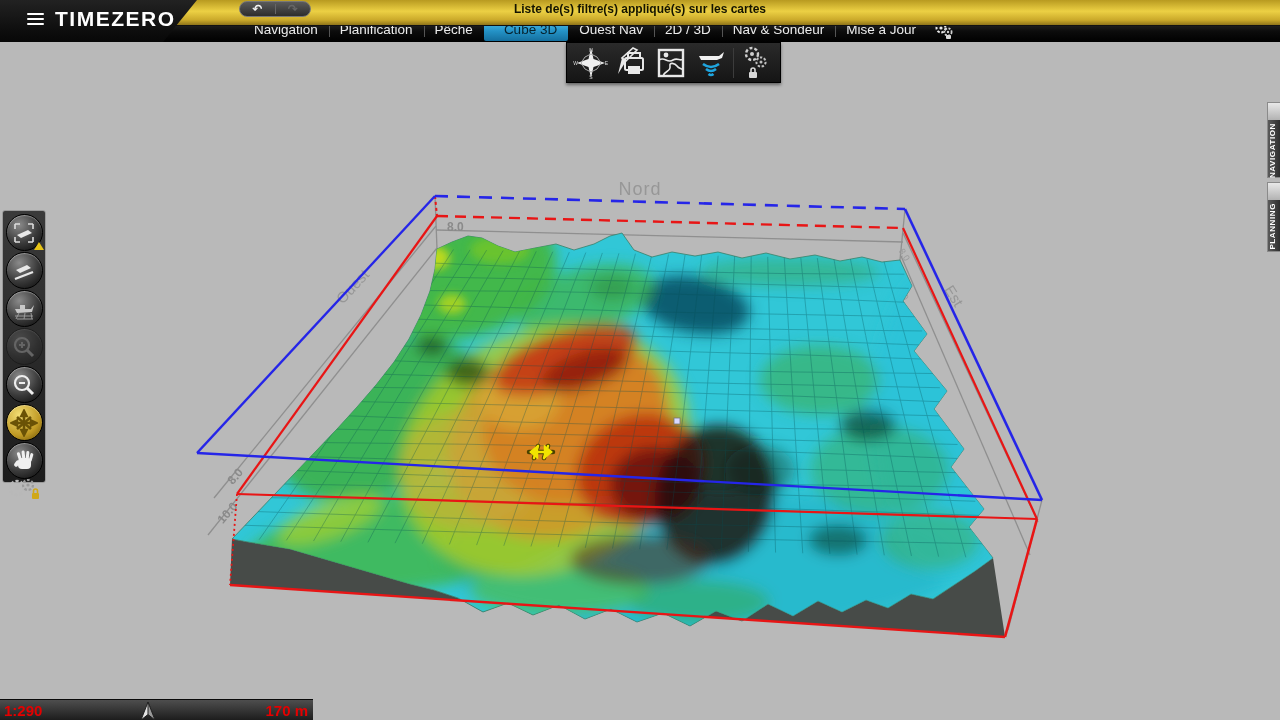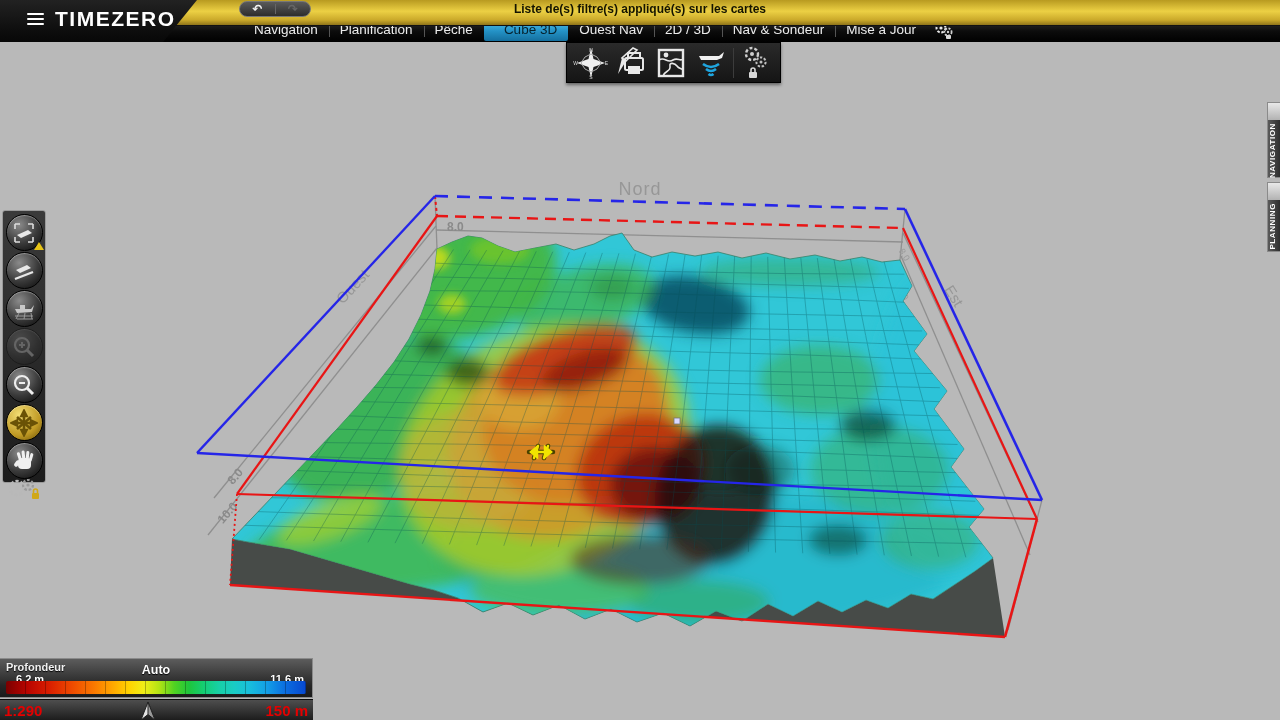--- a/index.html
+++ b/index.html
@@ -446,30 +446,23 @@
 
   <div class="vtab" style="top:102px; height:76px;">
     <div class="cap"></div>
     <span class="vlabel">NAVIGATION</span>
   </div>
   <div class="vtab" style="top:182px; height:70px;">
     <div class="cap"></div>
     <span class="vlabel">PLANNING</span>
   </div>
 
-  <div class="legend">
-    <div class="title">Profondeur</div>
-    <div class="mode">Auto</div>
-    <div class="min">6.2 m</div>
-    <div class="max">11.6 m</div>
-    <div class="grad-bar"></div>
-  </div>
 
   <div class="scalebar">
     <div class="ratio">1:290</div>
     <svg width="20" height="20" viewBox="0 0 20 20">
       <polygon points="10,1 3,19 10,13.5 17,19" fill="#e4e4e4" stroke="#222" stroke-width="1"></polygon>
       <polygon points="10,1 10,13.5 17,19" fill="#9a9a9a" stroke="#222" stroke-width="1"></polygon>
     </svg>
-    <div class="dist">150 m</div>
+    <div class="dist">170 m</div>
   </div>
 
 </div>
 
 </body></html>

